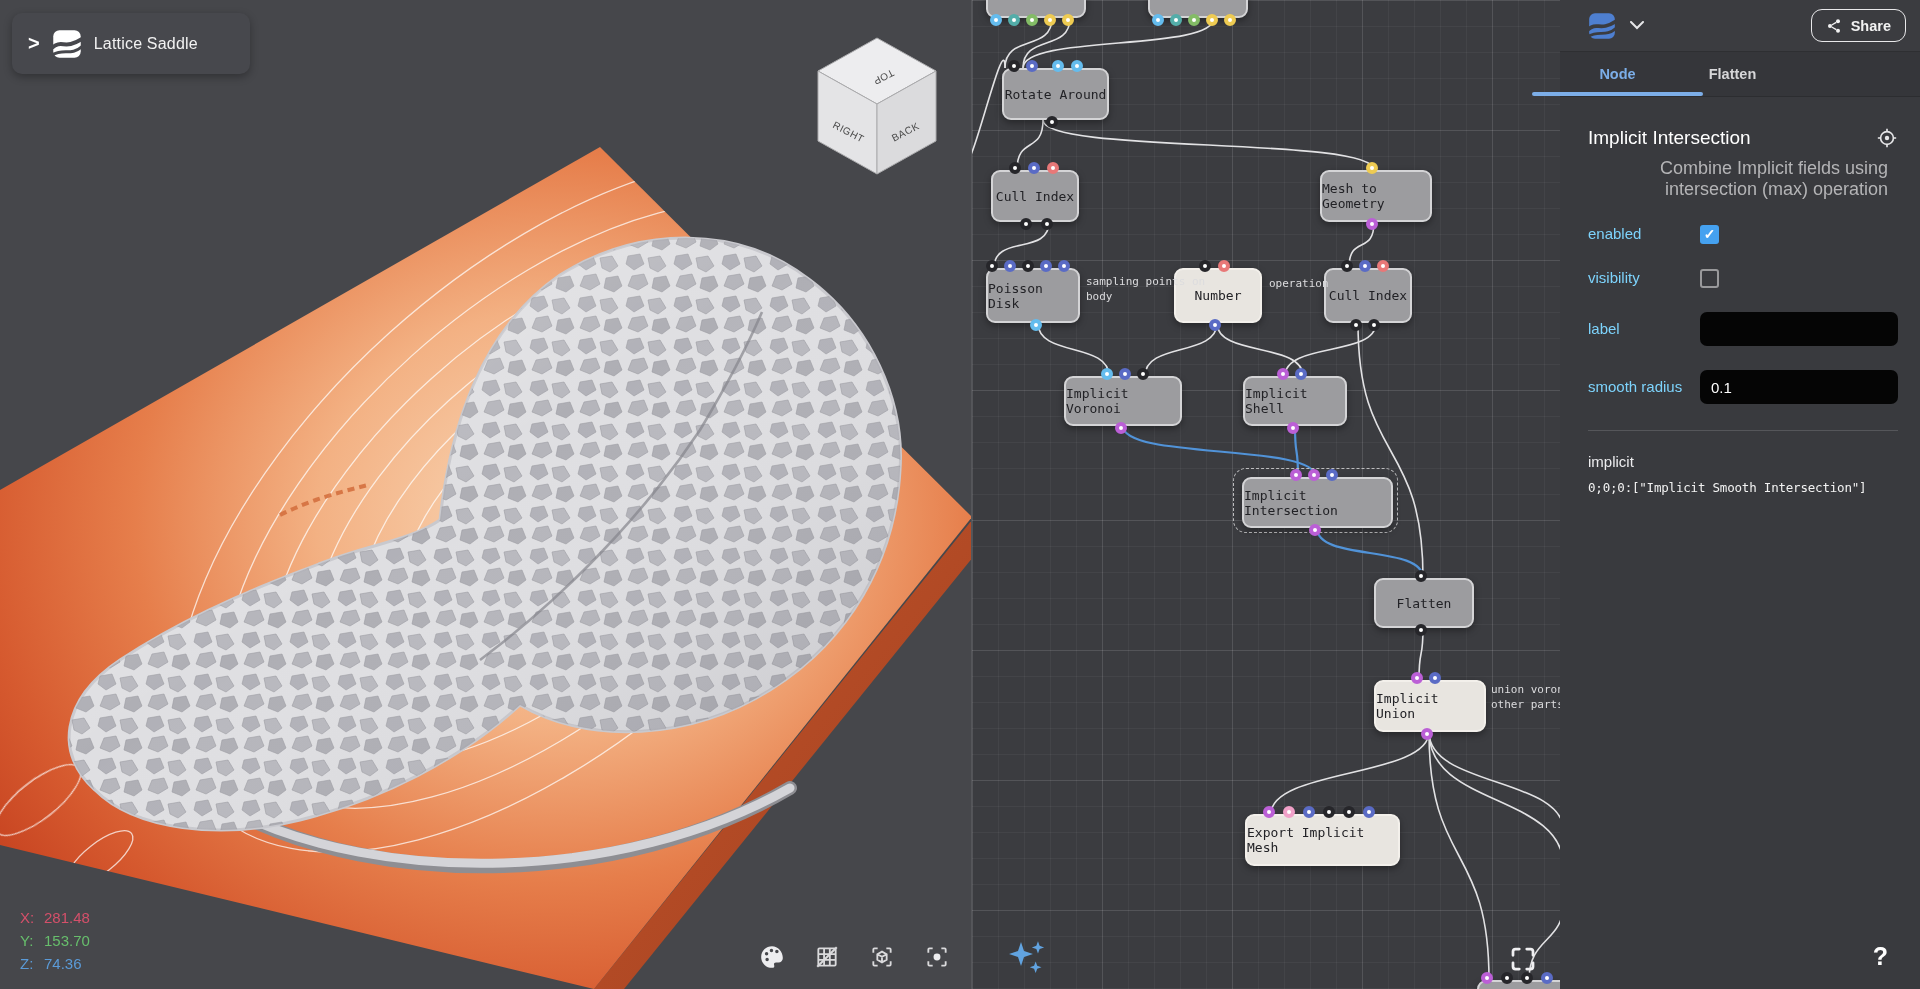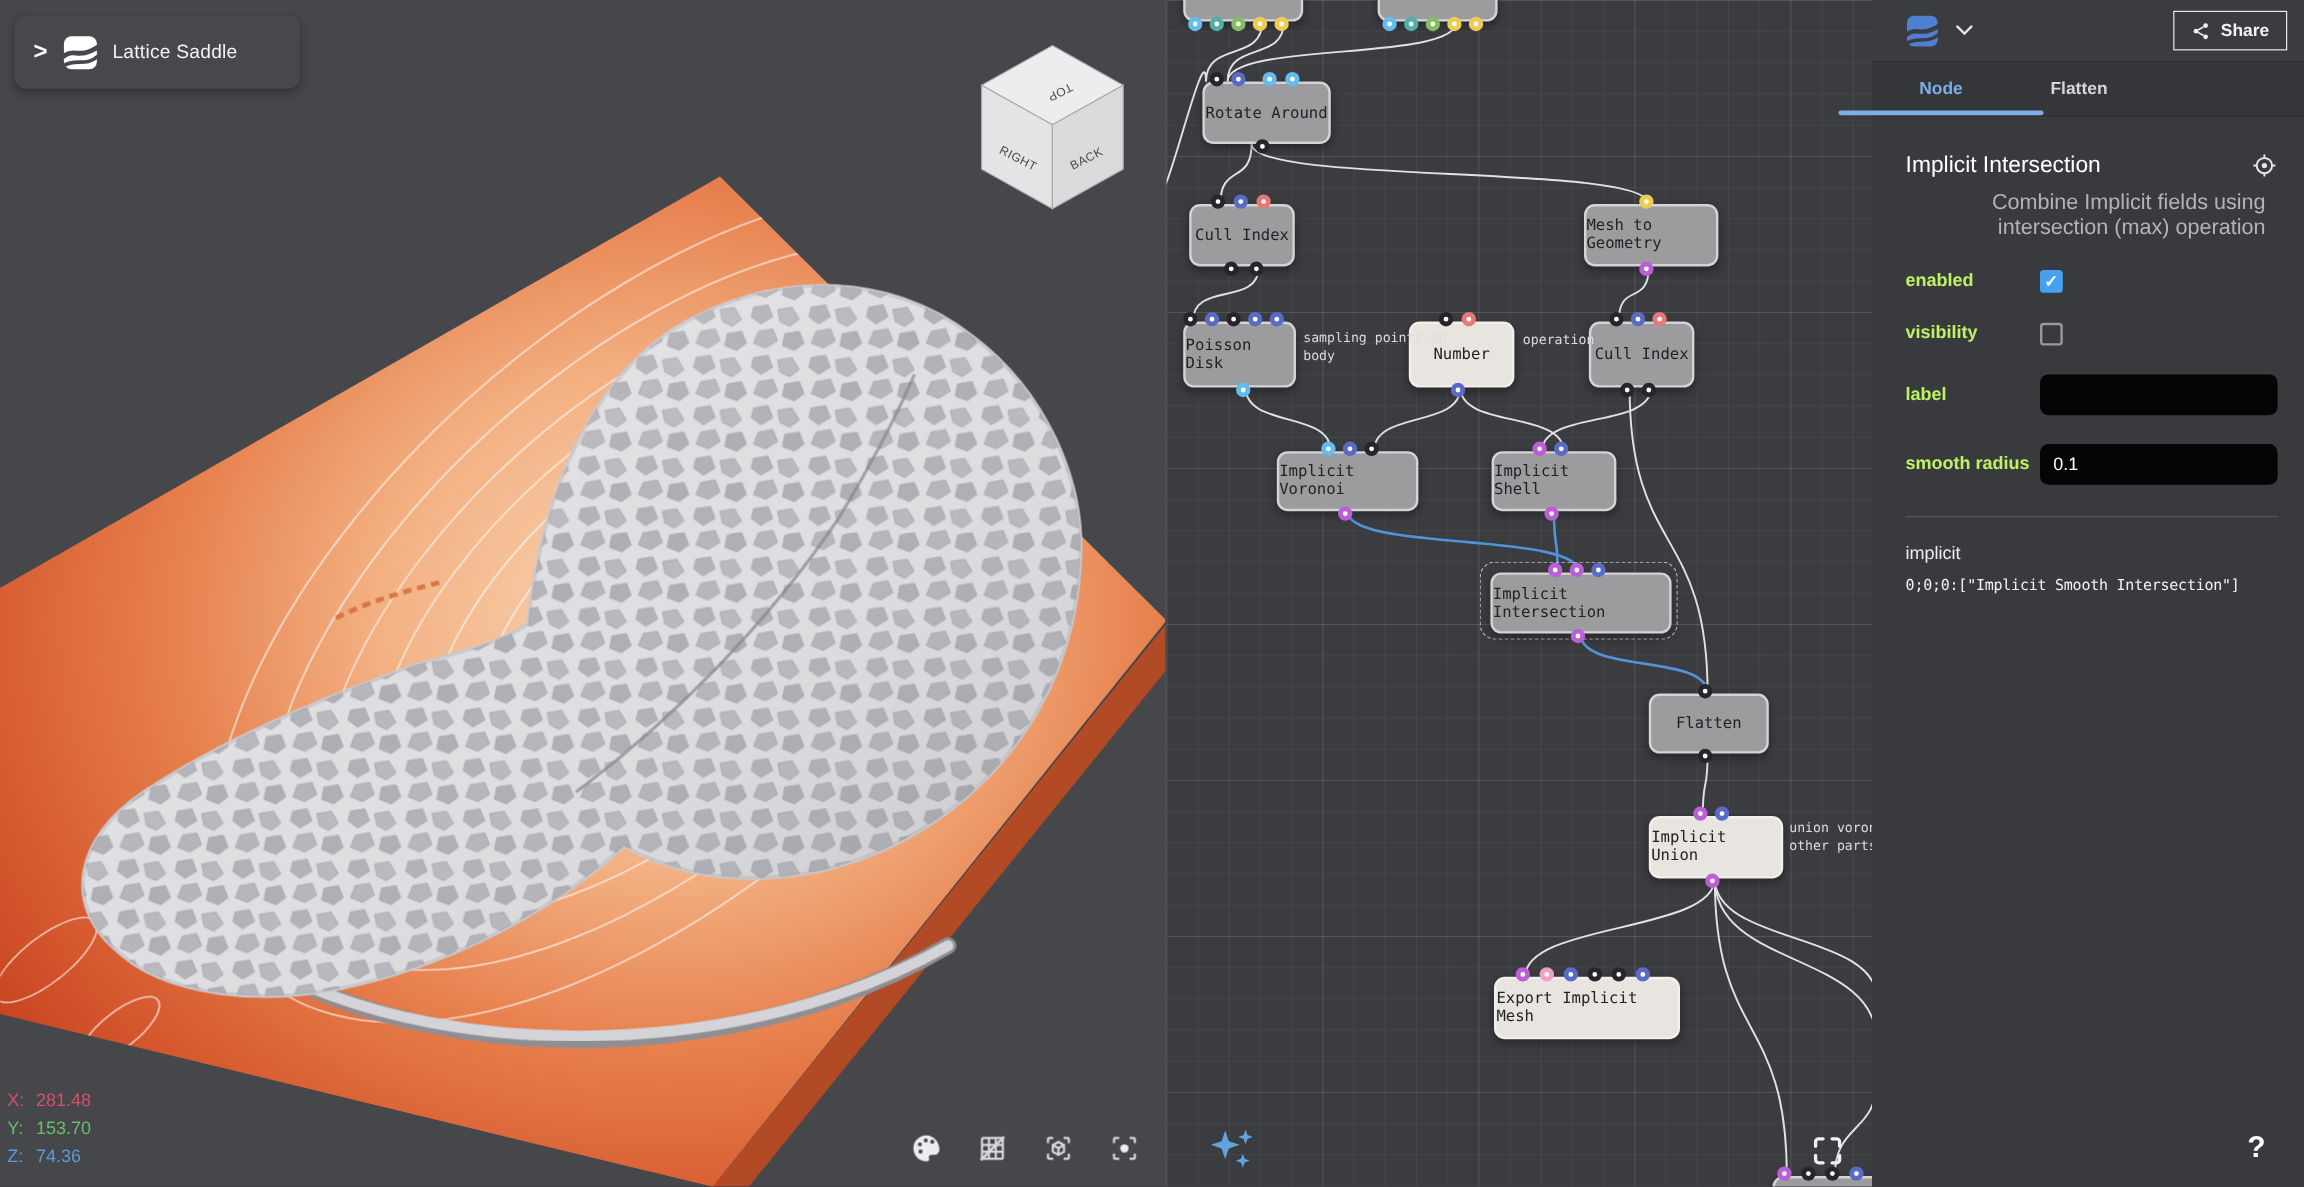--- a/index.html
+++ b/index.html
@@ -14,21 +14,21 @@
   .title-pill { position:absolute; left:12px; top:13px; width:238px; height:61px;
     background:#47484D; border-radius:10px; box-shadow:0 3px 8px rgba(0,0,0,.3);
     display:flex; align-items:center; padding:0 16px; gap:12px; z-index:5; }
   .title-pill .chev { color:#fff; font-size:20px; font-weight:bold; cursor:pointer; }
   .title-pill .logo { width:30px; height:30px; }
   .title-pill .name { color:#f2f2f2; font-size:16px; letter-spacing:.2px; }
 
   #viewcube { position:absolute; left:810px; top:32px; z-index:5; cursor:pointer; }
   #viewcube text { font-family:"Liberation Sans",sans-serif; font-size:10px; fill:#4a4a4a; letter-spacing:.5px; }
 
-  #coords { position:absolute; left:6px; bottom:14px; z-index:5; font-size:15px; line-height:23px; }
+  #coords { position:absolute; left:20px; bottom:14px; z-index:5; font-size:15px; line-height:23px; }
   #coords .row span.lab { display:inline-block; width:24px; }
 
   #vp-toolbar { position:absolute; left:758px; bottom:18px; z-index:5; display:flex; gap:27px; align-items:center; }
   #vp-toolbar .tbtn { width:28px; height:28px; display:flex; align-items:center; justify-content:center; cursor:pointer; }
   #vp-toolbar svg { stroke:#DADADC; fill:none; stroke-width:1.7; }
 
   
   #graph { position:absolute; left:971px; top:0; width:589px; height:989px;
     background-color:#3B3C40;
     background-image:
@@ -48,32 +48,32 @@
   .sel-box { position:absolute; z-index:1; border:1.5px dashed #BDBDBF; border-radius:13px; }
   .gcomment { position:absolute; z-index:2; font-family:"DejaVu Sans Mono", monospace; font-size:11px; line-height:15px; color:#DCDCDE; white-space:pre; }
   #sparkles { position:absolute; left:34px; top:938px; z-index:3; cursor:pointer; }
   #frame-btn { position:absolute; left:536px; top:944px; z-index:3; cursor:pointer; }
 
   
   #panel { position:absolute; left:1560px; top:0; width:360px; height:989px; background:#393A3E; }
   #panel-topbar { height:52px; background:#3B3C40; display:flex; align-items:center; padding:0 14px; border-bottom:1px solid #2e2f32; }
   #panel-topbar .logo { width:28px; height:28px; margin-left:14px; cursor:pointer; }
   #panel-topbar .chev-down { margin-left:14px; cursor:pointer; }
-  .share-btn { margin-left:auto; height:33px; border:1.5px solid #E8E8EA; border-radius:0; color:#F2F2F2;
+  .share-btn { margin-left:auto; height:33px; border:1.5px solid #E8E8EA; border-radius:11px; color:#F2F2F2;
     display:flex; align-items:center; gap:9px; padding:0 14px; font-size:14.5px; font-weight:bold; cursor:pointer; background:transparent; }
   #tabs { height:45px; background:#35363A; display:flex; border-bottom:1px solid #2c2d30; }
   .tab { width:115px; display:flex; align-items:center; justify-content:center; font-size:14.5px; font-weight:bold; color:#D6D6D8; cursor:pointer; position:relative; }
   .tab.active { color:#7CAEE8; }
   .tab.active::after { content:""; position:absolute; left:-28px; right:-28px; bottom:0; height:4px; background:#7CAEE8; border-radius:2px; }
   #panel-content { padding:18px 22px 0 28px; }
   .node-title-row { display:flex; align-items:center; justify-content:space-between; margin-top:12px; }
   .node-title { color:#FFFFFF; font-size:19px; }
   .desc { color:#B4B4B6; font-size:18px; line-height:21px; margin-top:9px; width:300px;text-align:right; }
   .prop-row { display:flex; align-items:center; margin-top:24px; }
-  .prop-row .plabel { width:112px; color:#bef264; font-size:15px; font-weight:bold; line-height:20px; }
+  .prop-row .plabel { width:112px; color:#7dd3fc; font-size:15px; font-weight:normal; line-height:20px; }
   .checkbox { width:19px; height:19px; border-radius:3px; cursor:pointer; }
   .checkbox.checked { background:#45A1F0; display:flex; align-items:center; justify-content:center; color:#fff; font-size:14px; font-weight:bold; }
   .checkbox.empty { border:2px solid #99999B; background:transparent; }
   .pinput { flex:1; height:34px; background:#050505; border-radius:7px; color:#fff; font-size:15px;
     display:flex; align-items:center; padding:0 11px; cursor:text; }
   .divider { height:1px; background:#55565A; margin:26px 0 0 0; }
   .implicit-label { color:#ECECEE; font-size:15px; margin-top:22px; }
   .implicit-value { color:#F2F2F2; font-family:"DejaVu Sans Mono", monospace; font-size:12.5px; margin-top:10px; letter-spacing:-.2px; }
   #help { position:absolute; right:32px; bottom:18px; color:#fff; font-size:25px; font-weight:bold; cursor:pointer; }
 </style>

